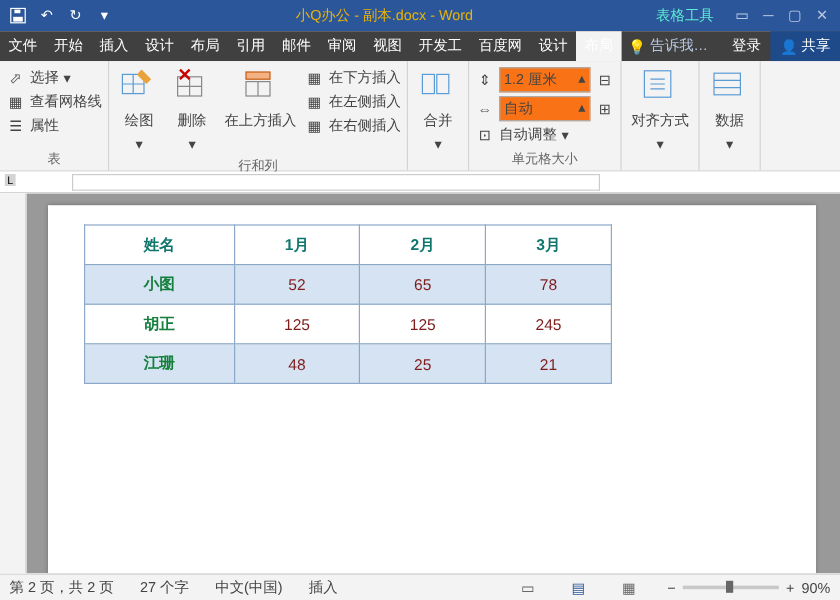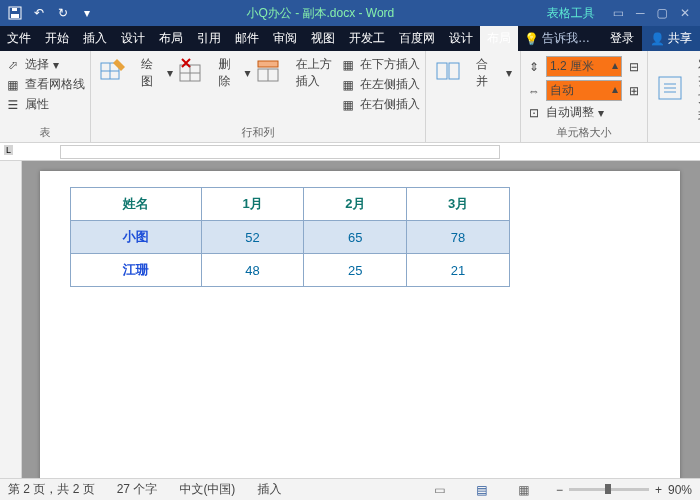--- a/index.html
+++ b/index.html
@@ -1,54 +1,54 @@
 <!DOCTYPE html>
 <html><head>
 <meta charset="utf-8">
 <style>
 *{margin:0;padding:0;box-sizing:border-box;font-family:"Microsoft YaHei",sans-serif;font-size:12px}
 body{background:#fff;width:700px;height:500px;overflow:hidden;display:flex;flex-direction:column}
 .titlebar{background:#2b579a;height:26px;display:flex;align-items:center;color:#fff}
 .qat{display:flex;gap:10px;padding:0 8px}
 .qat-icon{width:14px;height:14px;display:flex;align-items:center;justify-content:center;color:#fff;font-size:12px}
-.title-center{flex:1;text-align:center;color:#86efac;font-size:12px}
+.title-center{flex:1;text-align:center;color:#eab308;font-size:12px}
 .title-tools{color:#5eead4;font-size:12px;padding:0 8px}
 .winbtns{display:flex;gap:12px;padding:0 10px;color:#b8c7e0}
-.tabs{background:#0f172a;height:25px;display:flex;align-items:stretch;color:#fff}
+.tabs{background:#404040;height:25px;display:flex;align-items:stretch;color:#fff}
 .tab{padding:0 7px;display:flex;align-items:center;font-size:12px;cursor:pointer}
 .tab.active{background:#f3f3f3;color:#2b579a}
 .tab.context{color:#fff}
 .tell{flex:1;display:flex;align-items:center;color:#b8c7e0;gap:3px;padding-left:6px}
 .login{padding:0 8px;display:flex;align-items:center}
 .share{background:#1e4a8a;padding:0 8px;display:flex;align-items:center;gap:3px}
 .ribbon{background:#f3f3f3;height:92px;display:flex;border-bottom:1px solid #d4d4d4}
 .rgroup{border-right:1px solid #d4d4d4;display:flex;flex-direction:column;padding:3px 5px 0}
 .rgroup-body{flex:1;display:flex;align-items:flex-start;gap:4px}
 .rgroup-label{text-align:center;color:#666;font-size:11px;padding:2px 0}
-.rbtn{display:flex;align-items:center;gap:14px;padding:2px 3px;font-size:11px;color:#444}
+.rbtn{display:flex;flex-direction:column;align-items:center;gap:4px;padding:2px 3px;font-size:11px;color:#444}
 .rbtn-lg{min-width:40px}
 .ricon{width:16px;height:16px;display:flex;align-items:center;justify-content:center}
 .ricon-lg{width:32px;height:32px}
 .rlist{display:flex;flex-direction:column;gap:3px;font-size:11px;color:#444;padding-top:2px}
 .rlist-item{display:flex;align-items:center;gap:4px;white-space:nowrap}
 .input-h{background:#f97316;border:1px solid #ababab;padding:1px 3px;font-size:11px;width:76px;display:flex;justify-content:space-between}
 .ruler-h{height:18px;background:#fff;border-bottom:1px solid #d4d4d4;display:flex;align-items:center;position:relative;overflow:hidden}
 .ruler-h .marker{position:absolute;left:4px;top:2px;background:#d4d4d4;font-size:9px;padding:0 2px}
 .ruler-track{position:absolute;left:32px;right:10px;height:100%;display:flex;align-items:center}
 .ruler-white{position:absolute;background:#fff;height:14px;left:28px;width:440px;border:1px solid #ccc}
 .doc-area{flex:1;display:flex;background:#fff;overflow:hidden}
 .ruler-v{width:22px;background:#f3f3f3;border-right:1px solid #d4d4d4;position:relative}
 .page-wrap{flex:1;background:#999;padding:10px 0 0 18px;overflow:hidden}
 .page{background:#fff;width:640px;height:310px;box-shadow:0 0 4px rgba(0,0,0,.3);padding:16px 30px}
 table.data{border-collapse:collapse;width:440px}
 table.data td,table.data th{border:1px solid #8ba8c9;text-align:center;padding:7px 0;font-size:13px}
 table.data thead th{color:#0f766e;font-weight:bold;background:#fff}
-table.data tbody td:first-child{color:#1d4ed8;font-weight:bold}
+table.data tbody td:first-child{color:#15803d;font-weight:bold}
 table.data tbody tr:nth-child(odd) td{background:#d6e3f2}
-table.data tbody td{color:#0369a1}
+table.data tbody td{color:#7f1d1d}
 .statusbar{height:22px;background:#f3f3f3;border-top:1px solid #d4d4d4;display:flex;align-items:center;padding:0 8px;font-size:11px;color:#444;gap:22px}
 .statusbar .spacer{flex:1}
 .viewbtn{width:20px;text-align:center;color:#666}
 .zoom{display:flex;align-items:center;gap:6px}
 .zoom-track{width:80px;height:3px;background:#c8c8c8;position:relative}
 .zoom-thumb{position:absolute;width:6px;height:10px;background:#666;top:-4px;left:36px}
 svg{display:block}
 </style>
 </head>
 <body>
@@ -274,20 +274,26 @@
             </tr>
           </thead>
         <tbody id="tbody">
             <tr>
               <td>小图</td>
               <td>52</td>
               <td>65</td>
               <td>78</td>
             </tr>
             <tr>
+              <td>胡正</td>
+              <td>125</td>
+              <td>125</td>
+              <td>245</td>
+            </tr>
+            <tr>
               <td>江珊</td>
               <td>48</td>
               <td>25</td>
               <td>21</td>
             </tr>
           </tbody>
       </table>
     </div>
   </div>
 </div>

